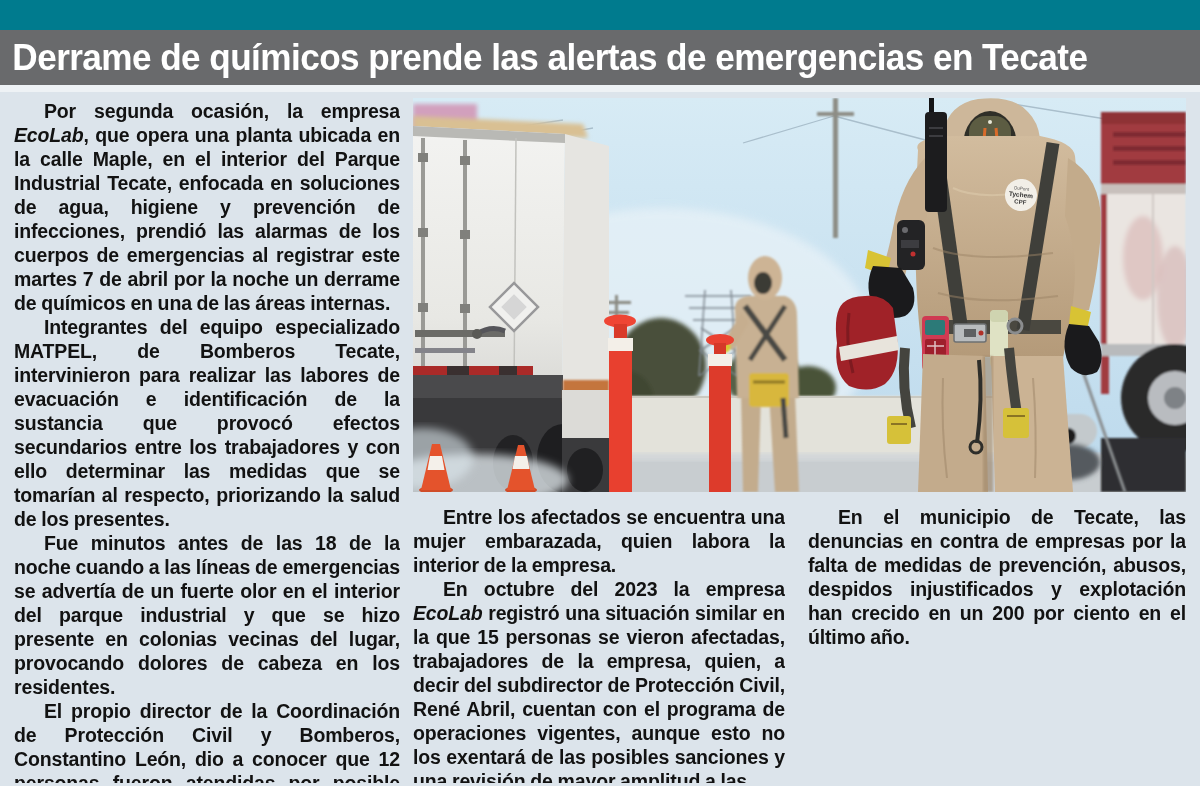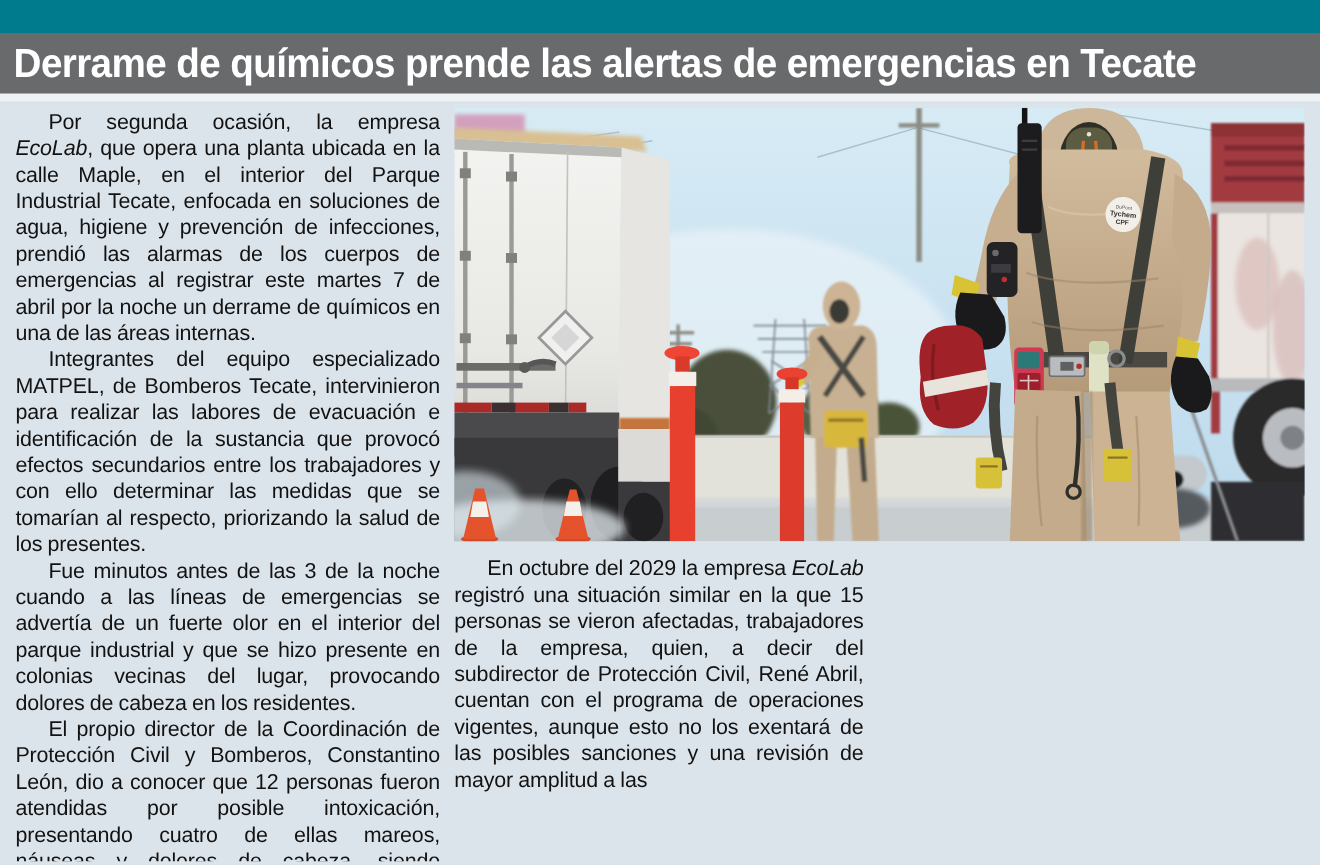--- a/index.html
+++ b/index.html
@@ -5,21 +5,21 @@
   html,body{margin:0;padding:0;}
   body{font-family:"Liberation Sans",sans-serif;background:#dce4eb;}
   .page{position:relative;width:1200px;height:786px;background:#dce4eb;overflow:hidden;}
   .top-bar{position:absolute;left:0;top:0;width:1200px;height:30px;background:#007b8e;}
   .title-bar{position:absolute;left:0;top:30px;width:1200px;height:60px;background:#696a6c;}
   .divider-gap{position:absolute;left:0;top:85px;width:1200px;height:7px;background:#eef2f5;}
   .headline{margin:0;color:#ffffff;font-size:37px;font-weight:bold;letter-spacing:-0.6px;
             line-height:55px;padding-left:13px;white-space:nowrap;
             transform:scaleX(.95);transform-origin:left center;}
   .col{position:absolute;text-align:justify;font-size:19.5px;line-height:24px;color:#121212;
-       letter-spacing:-0.15px;word-spacing:-0.5px;overflow:hidden;hyphens:auto;}
+       letter-spacing:-0.15px;word-spacing:-0.5px;overflow:hidden;hyphens:auto;font-weight:bold;}
   .col p{margin:0;text-indent:30px;}
   .col p.continuation{text-indent:0;}
   .col em{font-style:italic;}
   .col-left{left:14px;top:99px;width:386px;height:684px;}
   .col-middle{left:413px;top:505px;width:372px;height:278px;}
   .col-right{left:808px;top:505px;width:378px;height:278px;}
   .photo{position:absolute;left:413px;top:98px;width:773px;height:394px;margin:0;}
   .photo svg{display:block;width:100%;height:100%;}
 </style>
 </head>
@@ -31,21 +31,21 @@
 
   <div class="title-bar">
     <h1 class="headline">Derrame de químicos prende las alertas de emergencias en Tecate</h1>
   </div>
 
   <div class="divider-gap"></div>
 
   <div class="col col-left">
       <p><span>Por segunda ocasión, la empresa </span><em>EcoLab</em><span>, que opera una planta ubicada en la calle Maple, en el interior del Parque Industrial Tecate, enfocada en soluciones de agua, higiene y prevención de infecciones, prendió las alarmas de los cuerpos de emergencias al registrar este martes 7 de abril por la noche un derrame de químicos en una de las áreas internas.</span></p>
       <p><span>Integrantes del equipo especializado MATPEL, de Bomberos Tecate, intervinieron para realizar las labores de evacuación e identificación de la sustancia que provocó efectos secundarios entre los trabajadores y con ello determinar las medidas que se tomarían al respecto, priorizando la salud de los presentes.</span></p>
-      <p><span>Fue minutos antes de las 3 de la noche cuando a las líneas de emergencias se advertía de un fuerte olor en el interior del parque industrial y que se hizo presente en colonias vecinas del lugar, provocando dolores de cabeza en los residentes.</span></p>
+      <p><span>Fue minutos antes de las 18 de la noche cuando a las líneas de emergencias se advertía de un fuerte olor en el interior del parque industrial y que se hizo presente en colonias vecinas del lugar, provocando dolores de cabeza en los residentes.</span></p>
       <p><span>El propio director de la Coordinación de Protección Civil y Bomberos, Constantino León, dio a conocer que 12 personas fueron atendidas por posible intoxicación, presentando cuatro de ellas mareos, náuseas y dolores de cabeza, siendo trasladadas a una unidad médica para su revisión y observación.</span></p>
     </div>
 
   <figure class="photo" aria-label="Dos bomberos con trajes de protección química junto a un camión de carga con placa de material peligroso, postes delineadores rojos, conos de tráfico y un camión de bomberos">
     <svg viewBox="0 0 773 394" preserveAspectRatio="none">
       <defs>
         <linearGradient id="skyG" x1="0" y1="0" x2="0" y2="1">
           <stop offset="0" stop-color="#d7ebf5"></stop>
             <stop offset="1" stop-color="#bcd9ec"></stop>
         </linearGradient>
@@ -302,18 +302,20 @@
         <circle cx="563" cy="349" r="6" stroke="#2e2e2a" stroke-width="3" fill="none"></circle>
         <rect x="474" y="318" width="24" height="28" rx="3" fill="#d6c139"></rect>
         <line x1="478" y1="326" x2="494" y2="326" stroke="#8a7424" stroke-width="2"></line>
         <rect x="590" y="310" width="26" height="30" rx="3" fill="#d6c139"></rect>
         <line x1="594" y1="318" x2="612" y2="318" stroke="#8a7424" stroke-width="2"></line>
       </g>
     </svg>
   </figure>
 
   <div class="col col-middle">
-      <p><span>En octubre del 2029 la empresa </span><em>EcoLab</em><span> registró una situación similar en la que 15 personas se vieron afectadas, trabajadores de la empresa, quien, a decir del subdirector de Protección Civil, René Abril, cuentan con el programa de operaciones vigentes, aunque esto no los exentará de las posibles sanciones y una revisión de mayor amplitud a las</span></p>
+      <p><span>Entre los afectados se encuentra una mujer embarazada, quien labora la interior de la empresa.</span></p>
+      <p><span>En octubre del 2023 la empresa </span><em>EcoLab</em><span> registró una situación similar en la que 15 personas se vieron afectadas, trabajadores de la empresa, quien, a decir del subdirector de Protección Civil, René Abril, cuentan con el programa de operaciones vigentes, aunque esto no los exentará de las posibles sanciones y una revisión de mayor amplitud a las</span></p>
     </div>
   <div class="col col-right">
+      <p><span>En el municipio de Tecate, las denuncias en contra de empresas por la falta de medidas de prevención, abusos, despidos injustificados y explotación han crecido en un 200 por ciento en el último año.</span></p>
     </div>
 
 </div>
 
 </body></html>

